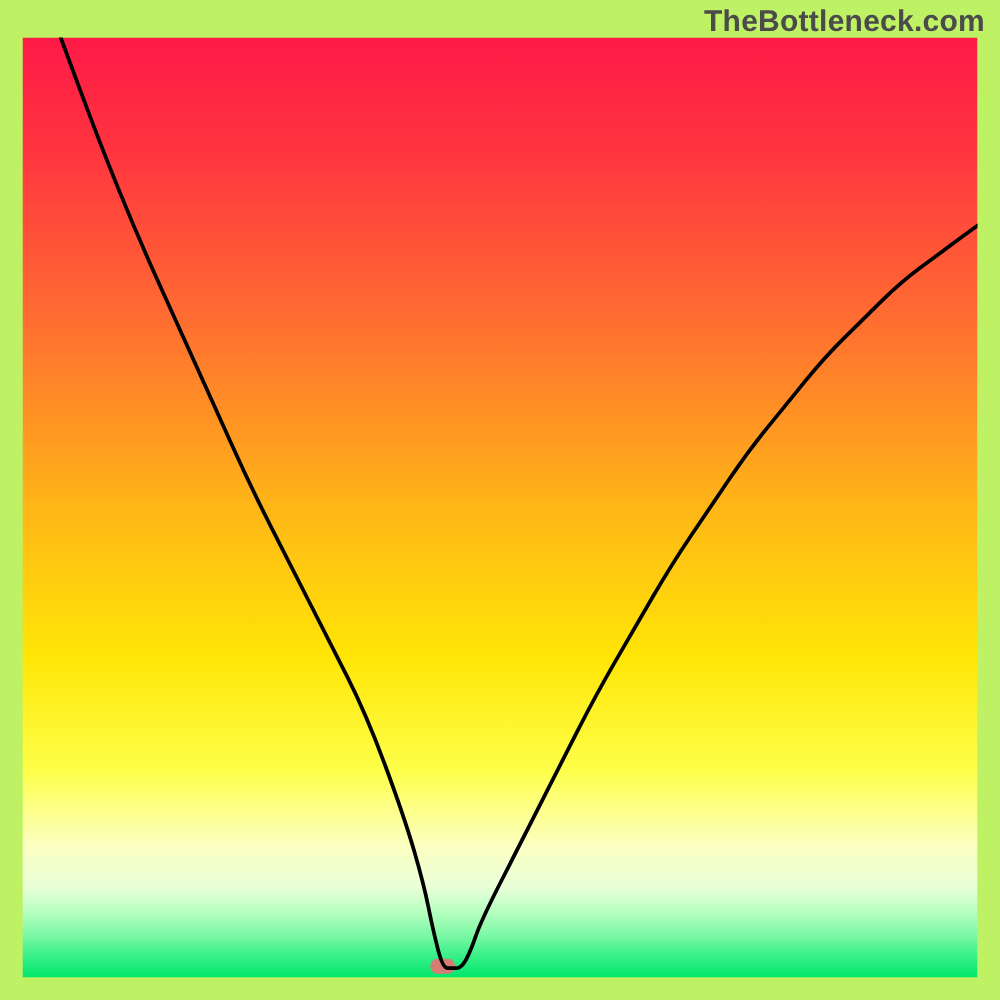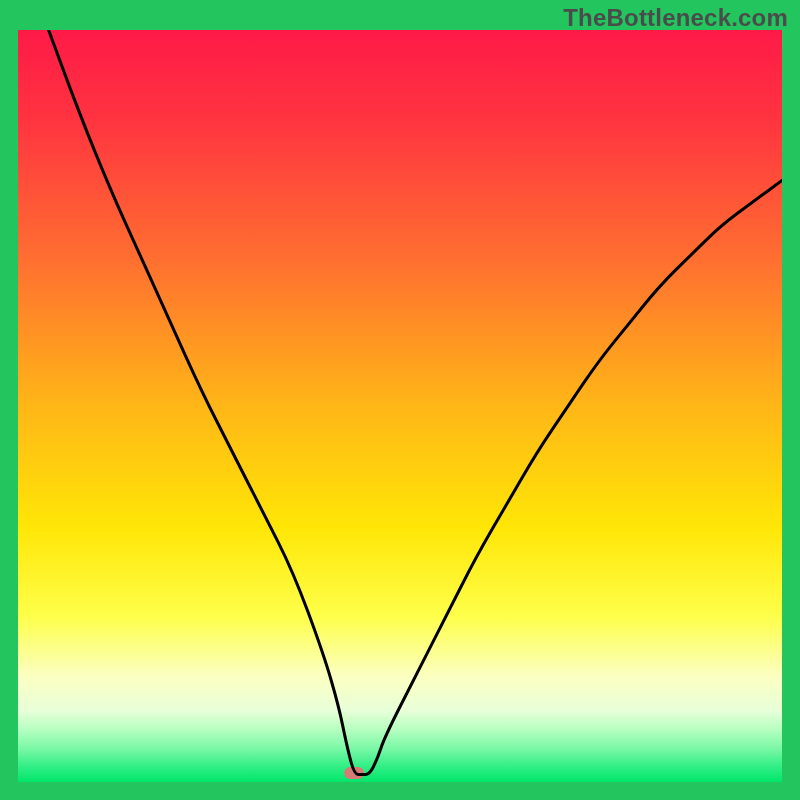--- a/index.html
+++ b/index.html
@@ -7,21 +7,21 @@
     padding: 0;
     width: 800px;
     height: 800px;
     overflow: hidden;
     font-family: Arial, Helvetica, sans-serif;
   }
   .frame {
     position: relative;
     width: 800px;
     height: 800px;
-    background: #22c55e;
+    background: #bef264;
   }
   .watermark {
     position: absolute;
     top: 4px;
     right: 12px;
     color: #4b4b4b;
     font-size: 24px;
     font-weight: 600;
     letter-spacing: 0.2px;
     user-select: none;

